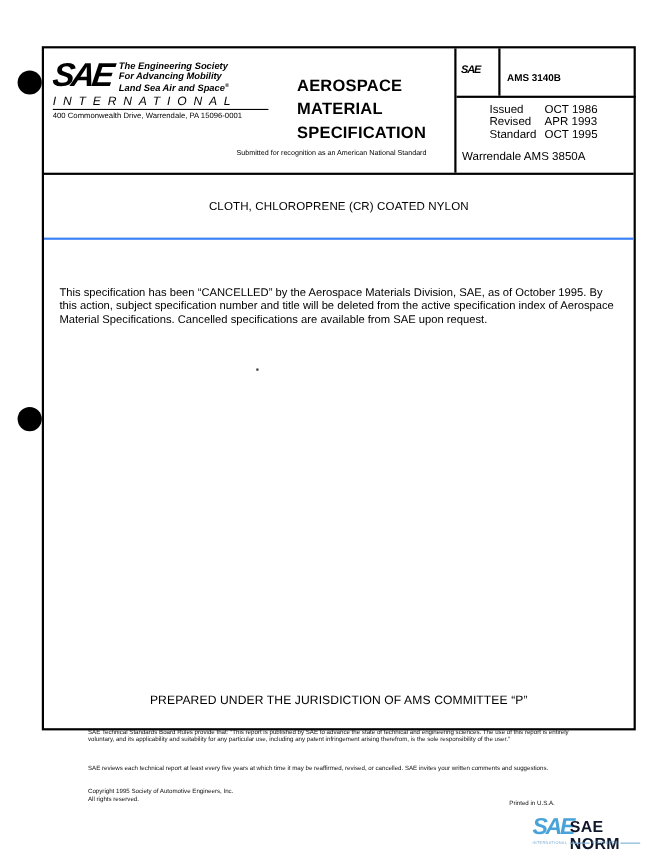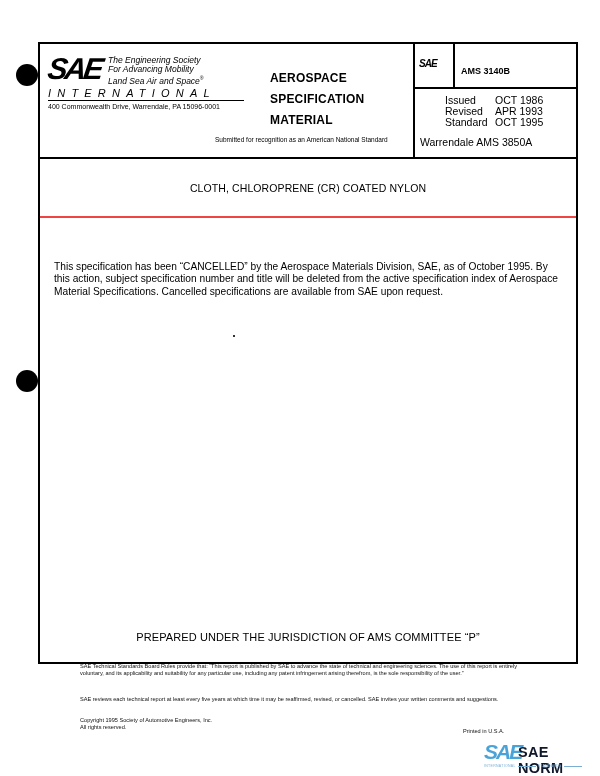--- a/index.html
+++ b/index.html
@@ -20,29 +20,29 @@
       border-bottom: 2px solid #000;
     }
     .logo-block { position: absolute; left: 8px; top: 12px; width: 210px; }
     .logo-row { display: flex; align-items: flex-start; }
     .logo-sae {
       font-family: "Liberation Sans", sans-serif; font-weight: bold; font-style: italic;
       font-size: 30px; letter-spacing: -3px; line-height: 26px;
       transform: skewX(-8deg); width: 58px;
     }
     .logo-tag {
-      font-size: 8.5px; font-weight: normal; font-style: italic; line-height: 9px; margin-left: 2px;
+      font-size: 8.5px; font-weight: bold; font-style: italic; line-height: 9px; margin-left: 2px;
     }
     .logo-intl {
       font-size: 11px; font-style: italic; letter-spacing: 6.2px; line-height: 12px;
       margin-top: 1px; border-bottom: 1px solid #000; padding-bottom: 1px; width: 196px;
     }
     .logo-address { font-size: 7px; margin-top: 2px; }
     .doc-type {
-      position: absolute; left: 230px; top: 24px; font-weight: bold; font-size: 12px;
+      position: absolute; left: 230px; top: 24px; font-weight: bold; font-size: 15px;
       line-height: 21px; letter-spacing: 0.2px;
     }
     .submitted {
       position: absolute; left: 175px; top: 92px; font-size: 6.5px;
     }
     .panel {
       position: absolute; left: 373px; top: 0; width: 163px; height: 113px;
       border-left: 2px solid #000;
     }
     .panel-top {
@@ -59,21 +59,21 @@
       position: absolute; left: 46px; top: 22px; font-weight: bold; font-size: 9px;
     }
     .panel-dates {
       position: absolute; left: 5px; top: 51px; font-size: 10.5px; line-height: 11px;
     }
     .date-row { display: flex; margin-left: 25px; }
     .date-label { width: 50px; }
     .superseding { position: absolute; left: 5px; top: 92px; font-size: 10.5px; }
     .title-box {
       position: absolute; left: 0; top: 115px; width: 536px; height: 57px;
-      border-bottom: 2px solid #ef4444;
+      border-bottom: 2px solid #3b82f6;
     }
     .title {
       position: absolute; left: 0; right: 0; top: 23px; text-align: center;
       font-size: 10.5px; letter-spacing: 0.1px;
     }
     .body-text {
       position: absolute; left: 14px; top: 186px; width: 510px;
       font-size: 10.2px; line-height: 12.3px; margin-top: 31px;
     }
     .speck { position: absolute; left: 193px; top: 291px; width: 2px; height: 2px; background: #333; }
@@ -119,22 +119,22 @@
           <div>For Advancing Mobility</div>
           <div><span>Land Sea Air and Space</span><sup style="font-size:5px">®</sup></div>
         </div>
       </div>
       <div class="logo-intl">INTERNATIONAL</div>
       <div class="logo-address">400 Commonwealth Drive, Warrendale, PA 15096-0001</div>
     </div>
 
     <div class="doc-type">
       <div>AEROSPACE</div>
+      <div>MATERIAL</div>
       <div>SPECIFICATION</div>
-      <div>MATERIAL</div>
     </div>
     <div class="submitted">Submitted for recognition as an American National Standard</div>
 
     <div class="panel">
       <div class="panel-top">
         <div class="panel-sae">SAE</div>
         <div class="panel-ams">AMS 3140B</div>
       </div>
       <div class="panel-dates">
         <div class="date-row">

